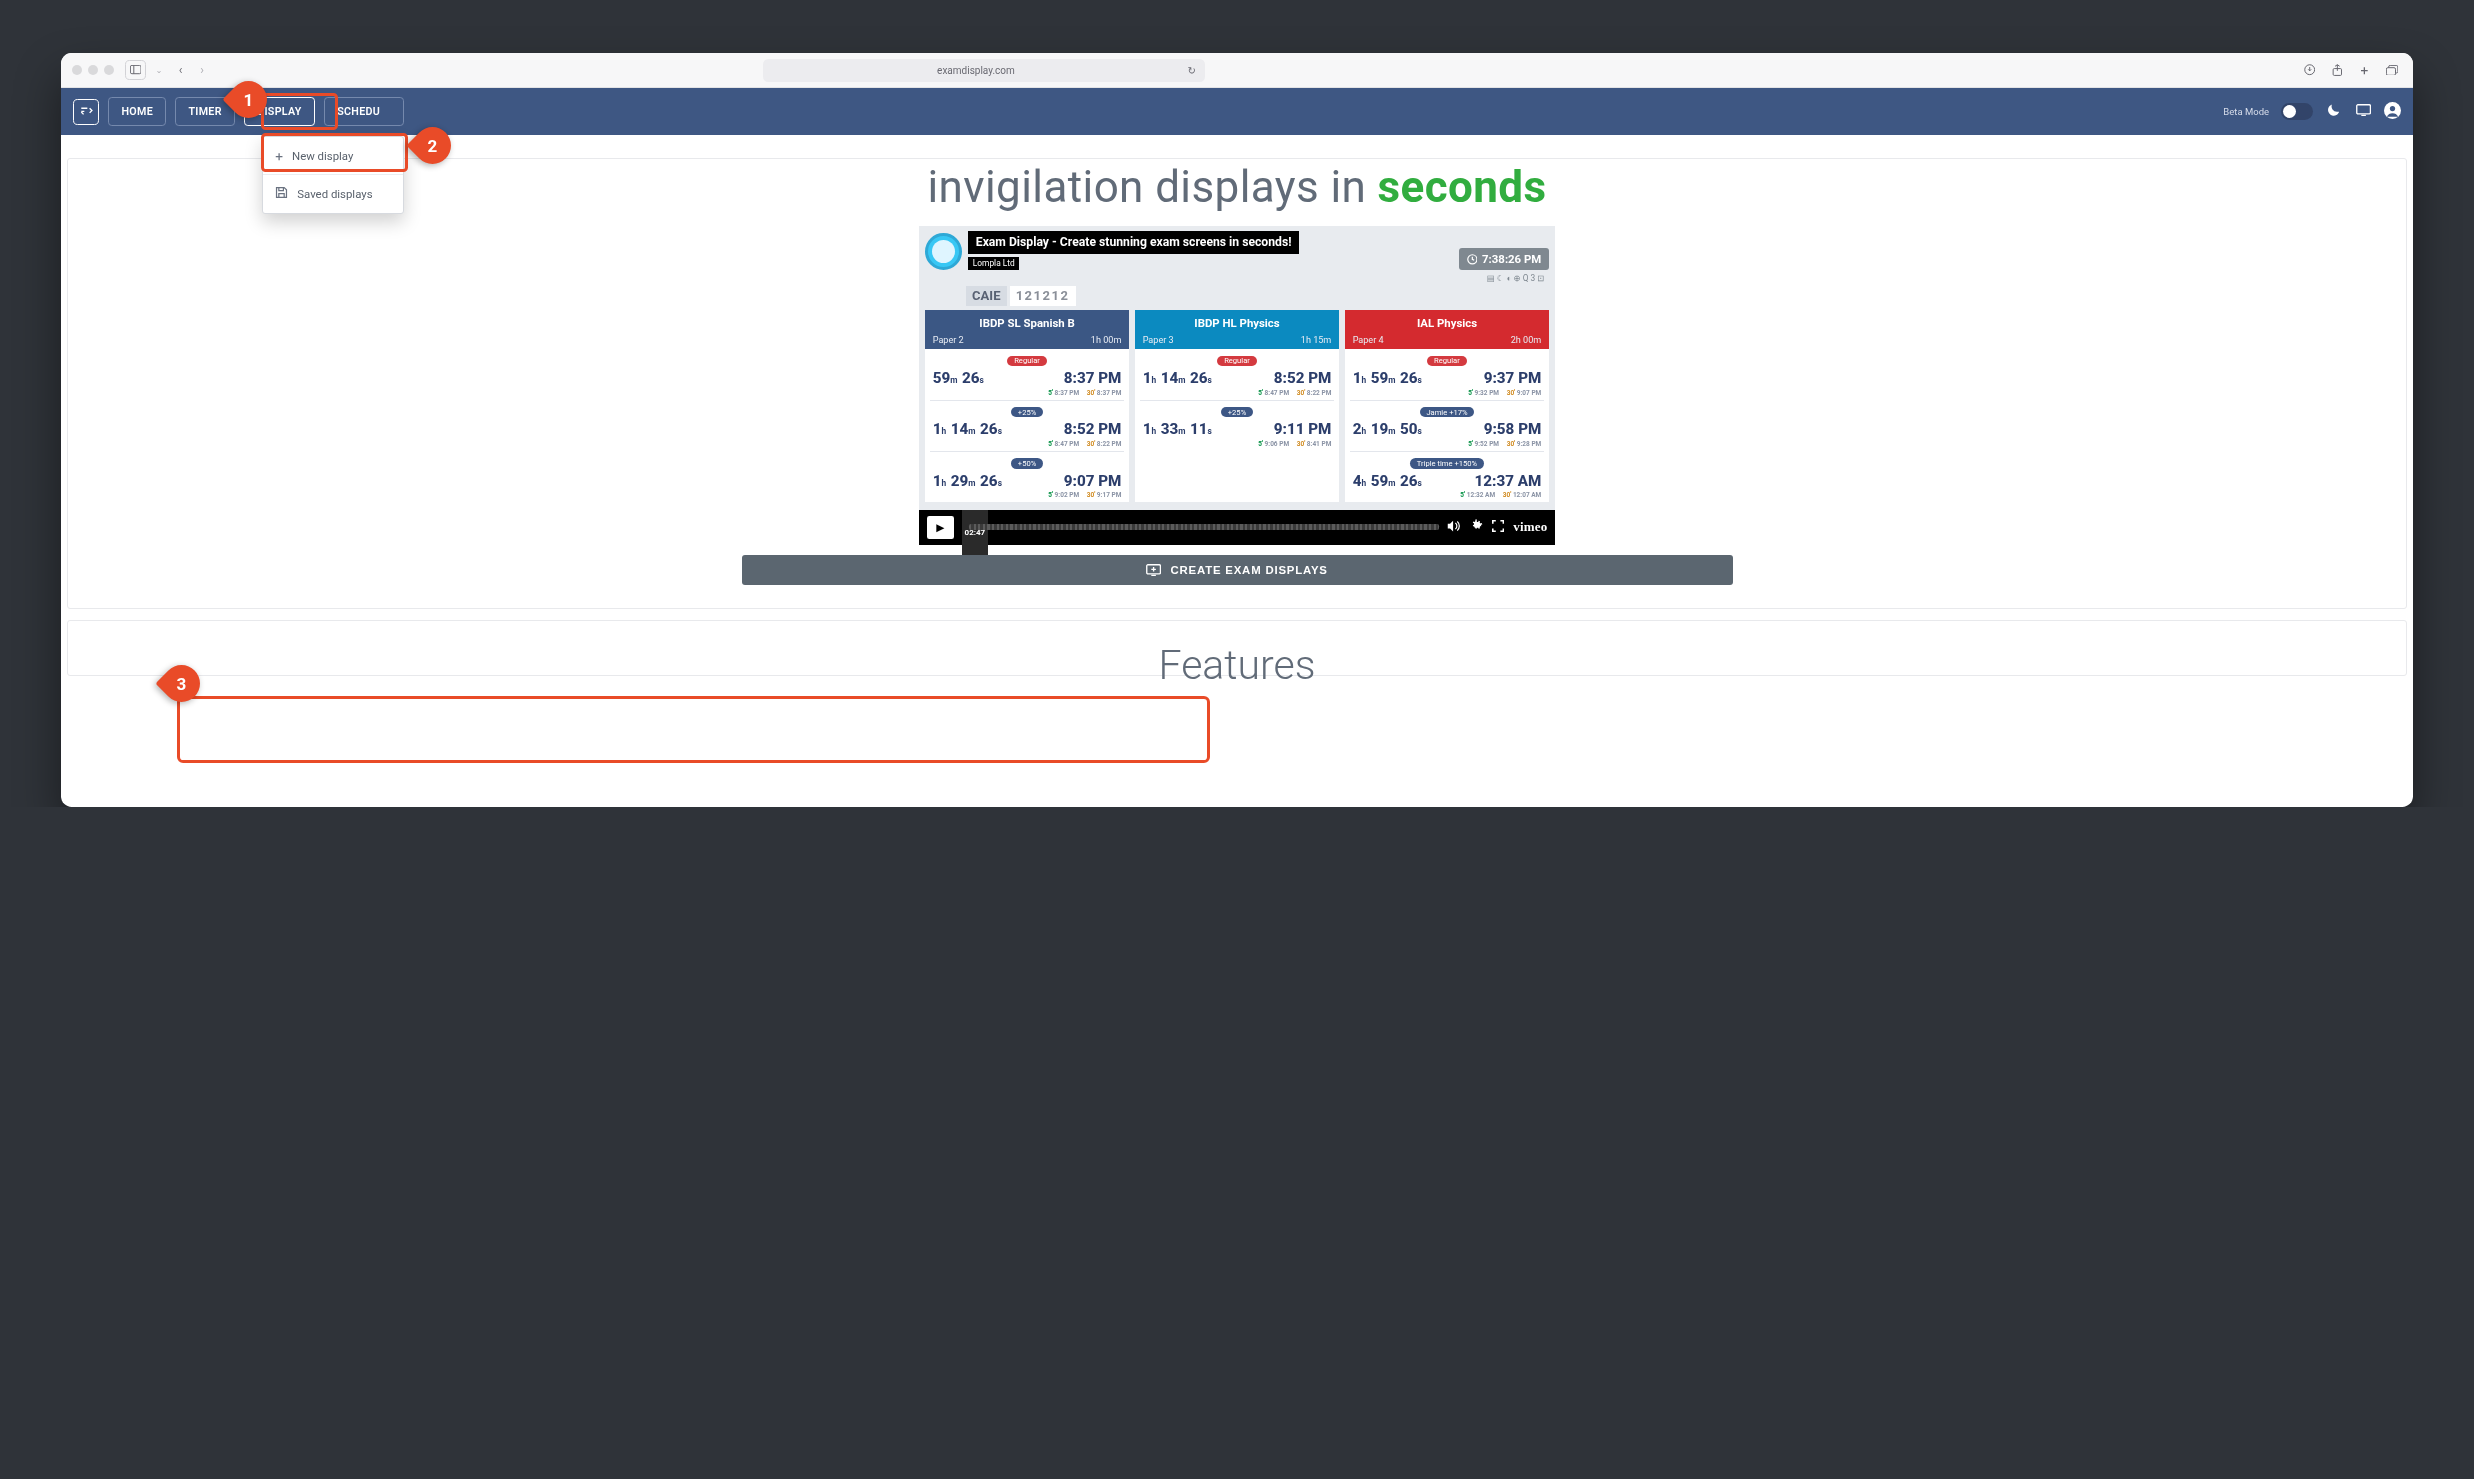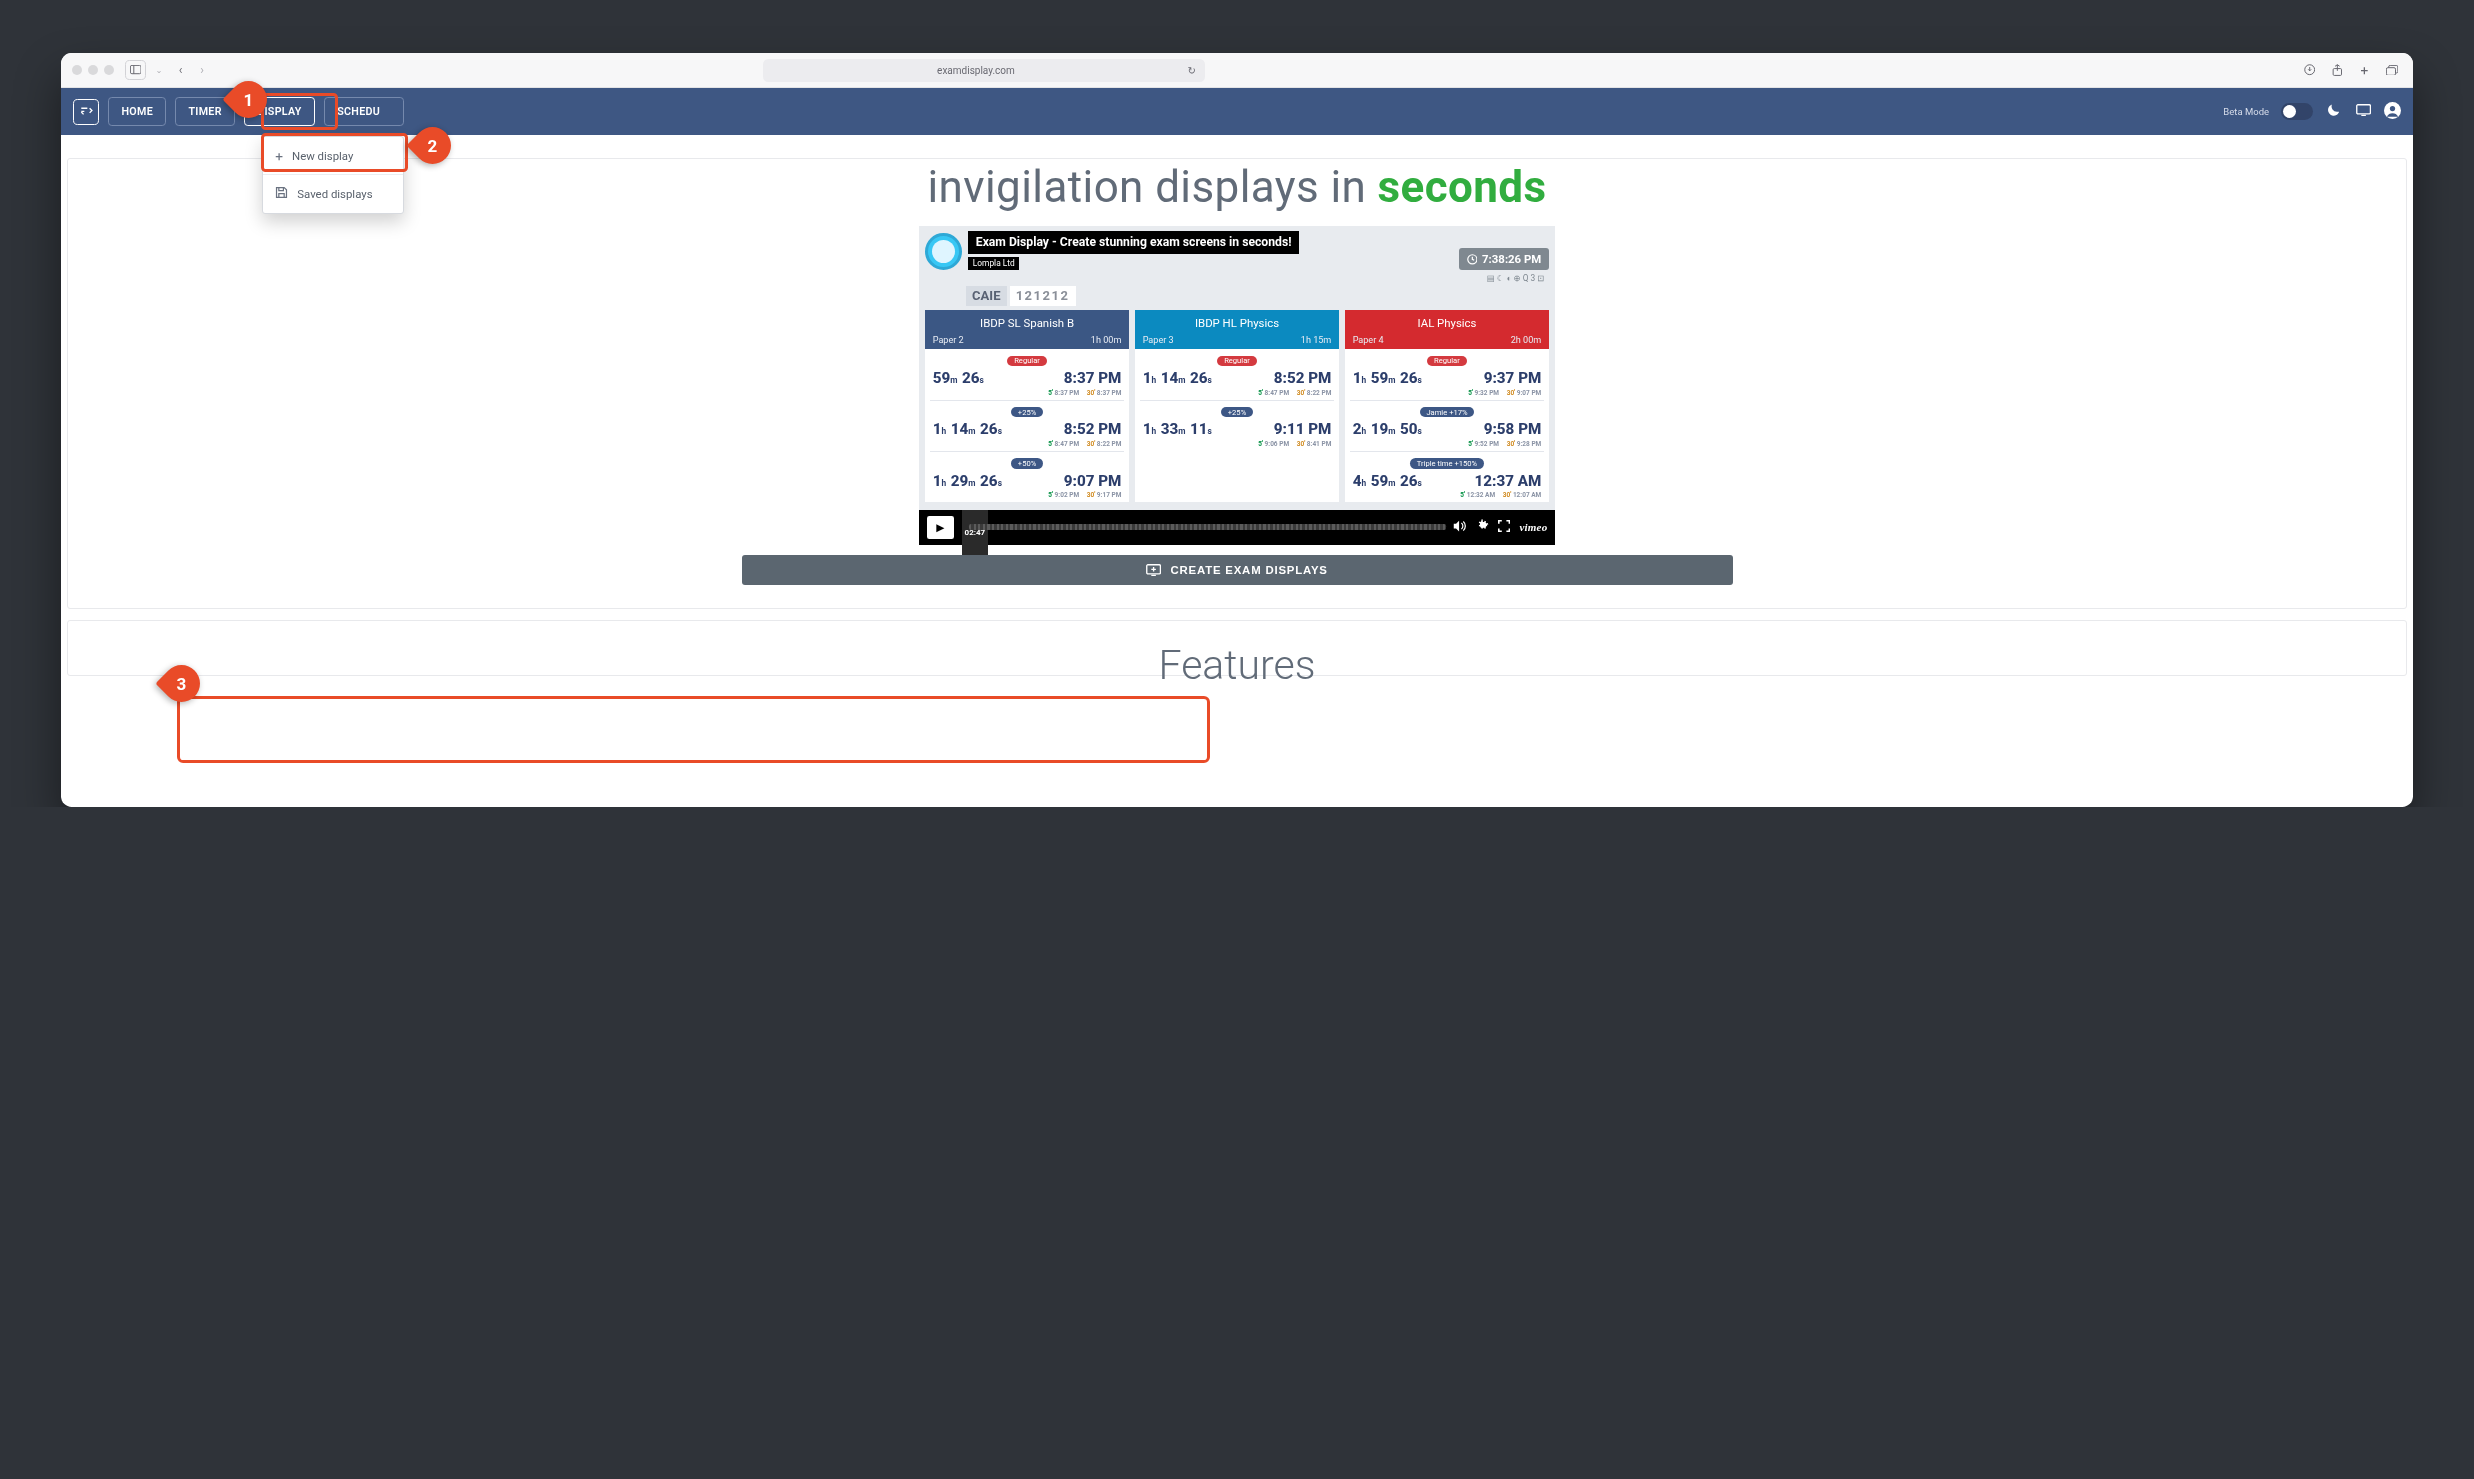--- a/index.html
+++ b/index.html
@@ -147,21 +147,21 @@
     padding:3.8px 7.6px; border-radius:3px; display:flex; align-items:center; gap:4.6px;
   }
   .miniicons { margin-left:auto; color:#7f8890; font-size:8.4px; display:flex; gap:4.6px; padding:3px 4.6px; justify-content:flex-end; }
   .vheader2 { background:#e8ebef; padding: 0 6.1px 4.6px 47px; }
   .chips { display:flex; gap:3px; align-items:center; }
   .chip { background:#d7dce3; color:#596273; font-weight:700; padding:2.3px 6.1px; font-size:13px; }
   .chip.code { background:#fff; color:#8a8f98; letter-spacing:1.5px; }
 
   .cards { display:flex; gap:6.1px; background:#e8ebef; padding: 0 6.1px 7.6px; }
   .card { flex:1; background:#fff; }
-  .ch { color:#fff; padding: 6.1px 7.6px 2.3px; text-align:center; font-weight:400; font-size:11.4px; }
+  .ch { color:#fff; padding: 6.1px 7.6px 2.3px; text-align:center; font-weight:700; font-size:11.4px; }
   .ch.blue { background: var(--card-blue); }
   .ch.teal { background: var(--card-teal); }
   .ch.red { background: var(--card-red); }
   .cs { display:flex; justify-content:space-between; padding:2.3px 7.6px 4.6px; font-size:9.1px; color:#e7ebf3; }
   .cs.blue { background: var(--card-blue); gap: 27px; }
   .cs.teal { background: var(--card-teal); }
   .cs.red { background: var(--card-red); }
 
   .pill { display:block; margin: 6.1px auto 1.5px; background:#d43a3f; color:#fff; font-size:7.6px; padding:0.8px 6.9px; border-radius:6.1px; width:max-content; }
   .pill.blue { background:#3d5785; }
@@ -177,21 +177,21 @@
   
   .player {
     background:#000; color:#fff; height:35px; display:flex; align-items:center; gap:7.6px;
     padding: 0 7.6px;
   }
   .play { width:27.4px; height:23px; background:#fff; color:#000; display:flex; align-items:center; justify-content:center; border-radius:2.3px; font-size:10.7px; }
   .tcode { font-size:8px; font-weight:700; background:#2a2a2a; padding:18px 3px; }
   .bar { flex:1; height:5.3px; background:#3a3a3a; border-radius:2.3px; position:relative; }
   .bar::before { content:""; position:absolute; inset:0; border-radius:2.3px; background:repeating-linear-gradient(90deg,#5b5b5b 0 2.3px,#3a3a3a 2.3px 4.6px); }
   .pright { display:flex; gap:9.1px; align-items:center; font-size:11.4px; }
-  .vmo { font-family: cursive; font-weight:700; font-size:11px; letter-spacing:0.2px;font-style:italic; }
+  .vmo { font-family: cursive; font-weight:700; font-size:13px; letter-spacing:0.2px; }
 
   
   .cta-wrap { width: 991px; max-width: calc(100% - 30.5px); margin: 10.7px auto 0; }
   .cta {
     width:100%; background: var(--grey-dark); color:#fff; border:none; border-radius:3px;
     height: 30px; display:flex; align-items:center; justify-content:center; gap:9.1px;
     font-size:11.4px; font-weight:700; letter-spacing:0.8px;
   }
 
   

